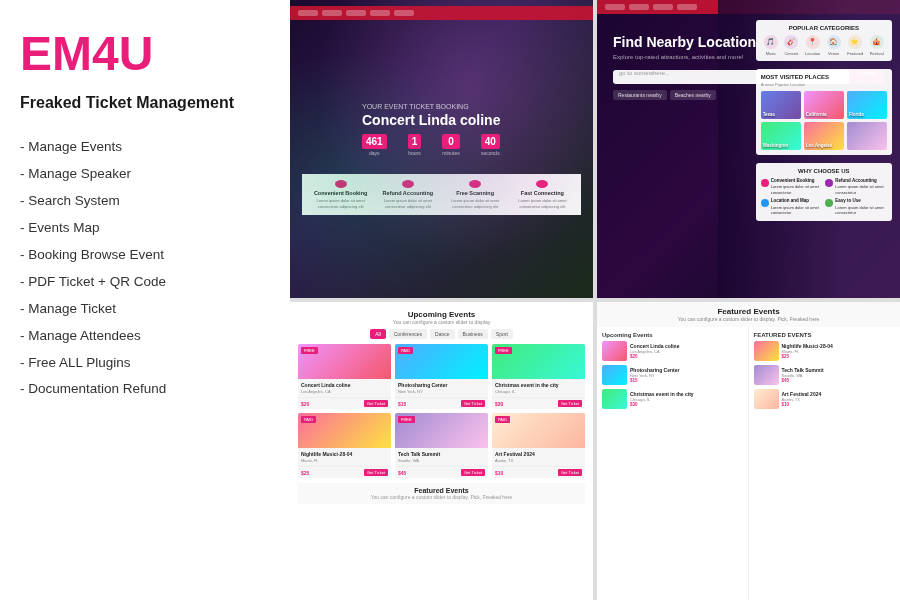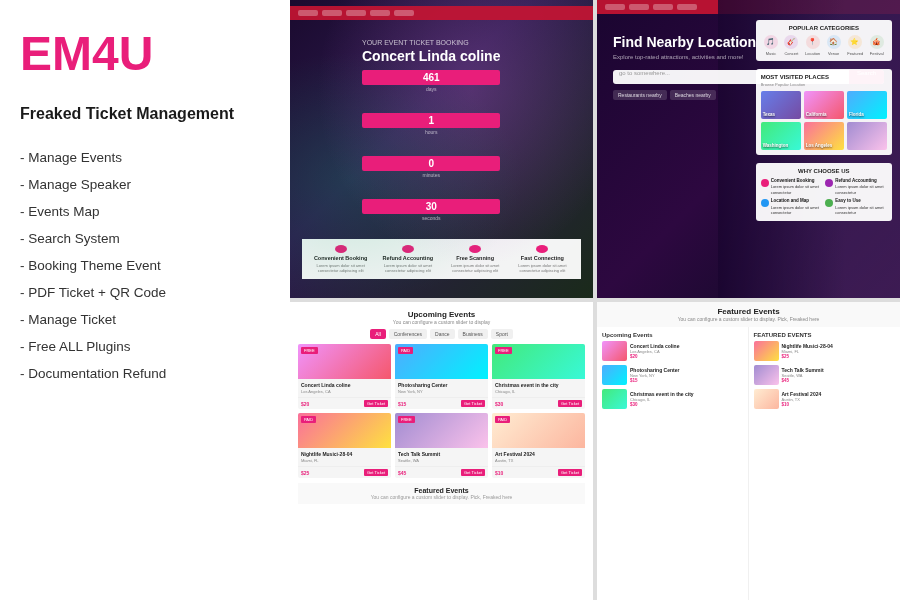--- a/index.html
+++ b/index.html
@@ -20,21 +20,21 @@
       background: #fff;
       display: flex;
       flex-direction: column;
     }
 
     .brand-title {
       font-size: 48px;
       font-weight: 900;
       color: #e91e7a;
       line-height: 1;
-      margin-bottom: 25px;
+      margin-bottom: 14px;
     }
 
     .brand-subtitle {
       font-size: 16px;
       font-weight: bold;
       color: #1a1a1a;
       line-height: 1.4;
       margin-bottom: 20px;
     }
 
@@ -123,21 +123,20 @@
       font-size: 14px;
       font-weight: bold;
       color: #fff;
       margin-bottom: 6px;
     }
 
     .ss1-counters {
       display: flex;
       gap: 21px;
       margin-bottom: 8px;
-      flex-direction: column;
     }
 
     .ss1-counter {
       text-align: center;
     }
 
     .ss1-counter-num {
       background: #e91e7a;
       color: #fff;
       font-size: 10px;
@@ -524,25 +523,26 @@
 <body>
 
 <div class="left-panel">
   <div class="brand-title">EM4U</div>
   <div class="brand-subtitle">
     <span>Freaked Ticket Management</span><br>
   </div>
   <ul class="features-list" id="features-list">
   <li>- Manage Events</li>
       <li>- Manage Speaker</li>
+      <li>- Search System</li>
       <li>- Events Map</li>
-      <li>- Search System</li>
-      <li>- Booking Theme Event</li>
+      <li>- Booking Browse Event</li>
       <li>- PDF Ticket + QR Code</li>
       <li>- Manage Ticket</li>
+      <li>- Manage Attendees</li>
       <li>- Free ALL Plugins</li>
       <li>- Documentation Refund</li>
     </ul>
 </div>
 
 <div class="right-panel">
 
   <div class="screenshot ss1">
     <div class="ss1-bg"></div>
     <div class="ss1-nav">
@@ -562,21 +562,21 @@
           </div>
           <div class="ss1-counter">
             <div class="ss1-counter-num">1</div>
             <span class="ss1-counter-label">hours</span>
           </div>
           <div class="ss1-counter">
             <div class="ss1-counter-num">0</div>
             <span class="ss1-counter-label">minutes</span>
           </div>
           <div class="ss1-counter">
-            <div class="ss1-counter-num">30</div>
+            <div class="ss1-counter-num">40</div>
             <span class="ss1-counter-label">seconds</span>
           </div>
         </div>
     </div>
     <div class="ss1-features" id="ss1-features-bar">
         <div class="ss1-feature">
     <div class="ss1-feature-icon"></div>
     <div class="ss1-feature-title">Convenient Booking</div>
     <div class="ss1-feature-text">Lorem ipsum dolor sit amet consectetur adipiscing elit</div>
   </div>

